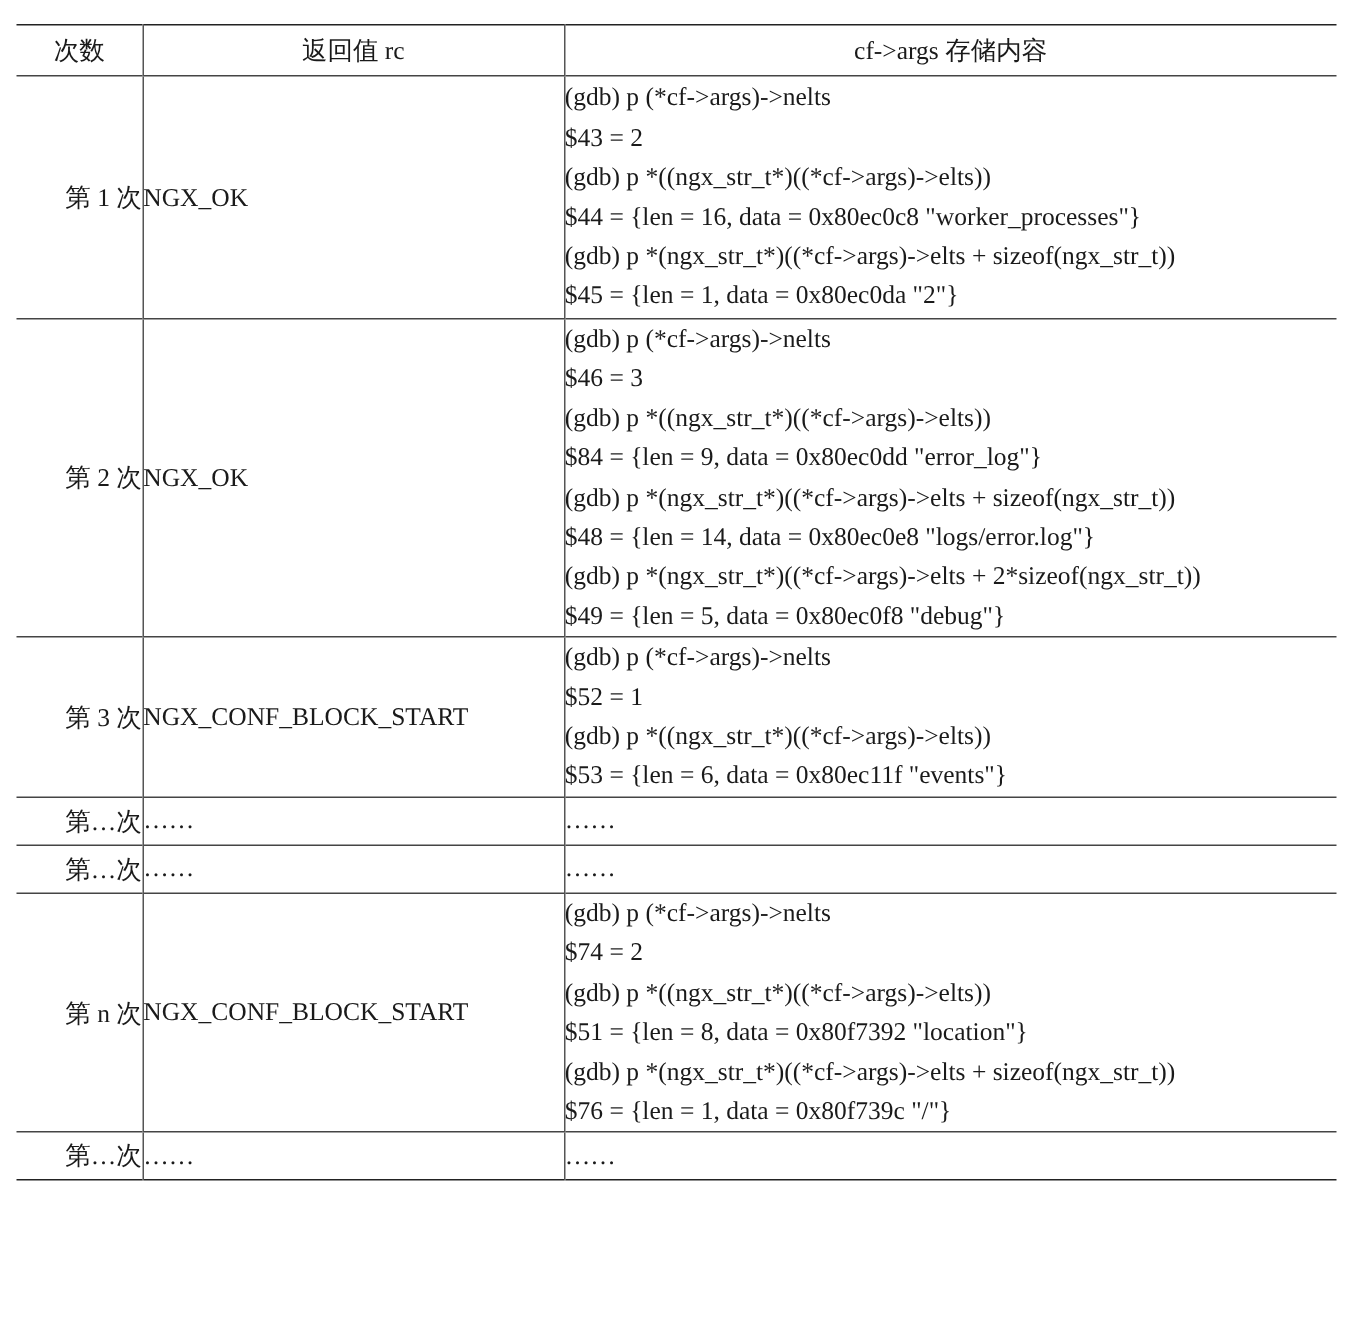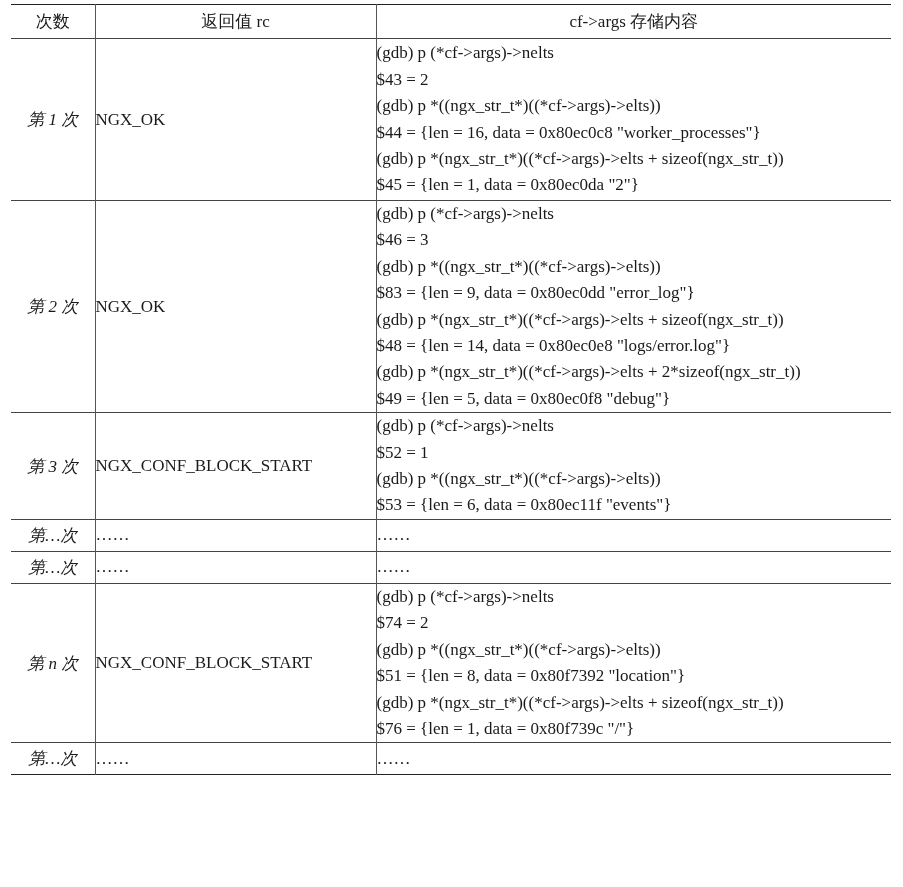--- a/index.html
+++ b/index.html
@@ -1,29 +1,29 @@
 <!DOCTYPE html>
 <html><head>
 <meta charset="utf-8">
 <style>
   html, body { margin: 0; padding: 0; background: #ffffff; }
   body { width: 903px; height: 887px; position: relative; overflow: hidden;
          font-family: "Liberation Serif", "DejaVu Serif", serif; color: #1a1a1a; }
-  table.t { position: absolute; left: 11px; top: 4px; width: 880px;
+  table.t { position: absolute; left: 11px; top: 16px; width: 880px;
             border-collapse: collapse; table-layout: fixed; font-size: 17px; }
   table.t col.c1 { width: 84px; }
   table.t col.c2 { width: 281px; }
   table.t col.c3 { width: 515px; }
   table.t th, table.t td { padding: 0; vertical-align: middle; }
   table.t thead tr { border-top: 1.6px solid #222; border-bottom: 1.2px solid #444; }
   table.t thead th { height: 33px; font-weight: normal; text-align: center; }
   table.t tbody tr { border-bottom: 1.2px solid #444; }
   table.t tbody tr:last-child { border-bottom: 1.8px solid #222; }
   .bl { border-left: 1.2px solid #555; }
-  td.n { text-align: center; font-style: italic; }
+  td.n { text-align: right; }
   td.rc { padding-left: 11px; margin-top: 44px; }
   td.cc { padding: 3px 0 3px 11px; }
   .ln { display: block; line-height: 26.4px; white-space: nowrap; font-family: Liberation Serif, serif; }
   .el { letter-spacing: 0px; }
 </style>
 </head>
 <body>
 
 <table class="t">
   <colgroup>
@@ -53,21 +53,21 @@
       </td>
     </tr>
 
     <tr style="height:211px">
       <td class="n">第 2 次</td>
       <td class="rc bl">NGX_OK</td>
       <td class="cc bl">
         <span class="ln">(gdb) p (*cf-&gt;args)-&gt;nelts</span>
         <span class="ln">$46 = 3</span>
         <span class="ln">(gdb) p *((ngx_str_t*)((*cf-&gt;args)-&gt;elts))</span>
-        <span class="ln">$83 = {len = 9, data = 0x80ec0dd "error_log"}</span>
+        <span class="ln">$84 = {len = 9, data = 0x80ec0dd "error_log"}</span>
         <span class="ln">(gdb) p *(ngx_str_t*)((*cf-&gt;args)-&gt;elts + sizeof(ngx_str_t))</span>
         <span class="ln">$48 = {len = 14, data = 0x80ec0e8 "logs/error.log"}</span>
         <span class="ln">(gdb) p *(ngx_str_t*)((*cf-&gt;args)-&gt;elts + 2*sizeof(ngx_str_t))</span>
         <span class="ln">$49 = {len = 5, data = 0x80ec0f8 "debug"}</span>
       </td>
     </tr>
 
     <tr style="height:106px">
       <td class="n">第 3 次</td>
       <td class="rc bl">NGX_CONF_BLOCK_START</td>

